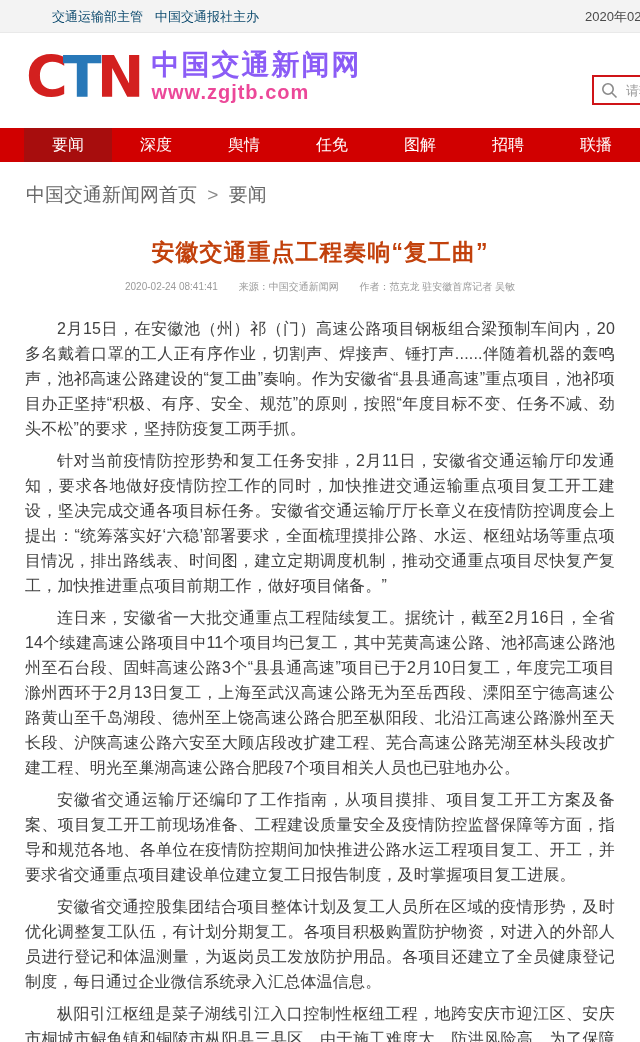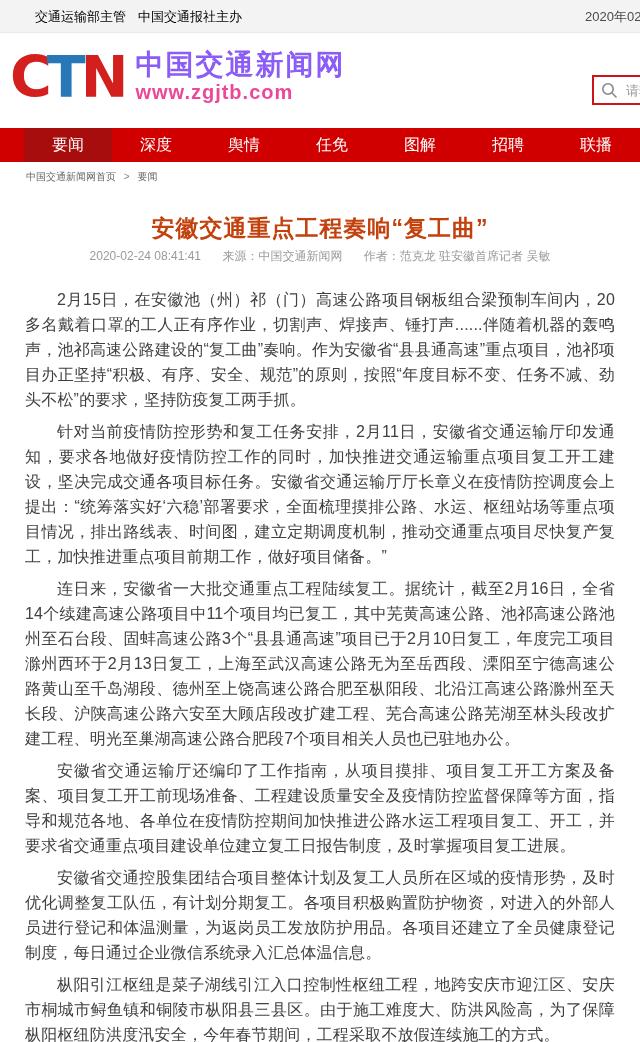--- a/index.html
+++ b/index.html
@@ -1,52 +1,52 @@
 <!DOCTYPE html>
 <html><head>
 <meta charset="utf-8">
 <style>
   html,body{margin:0;padding:0;}
   body{font-family:"Liberation Sans","DejaVu Sans",sans-serif;background:#fff;}
   .page{position:relative;width:640px;height:1042px;overflow:hidden;background:#fff;margin:0 auto;}
 
   
   .topbar{position:relative;height:32px;background:#f3f3f3;border-bottom:1px solid #e9e9e9;}
-  .topbar-links{position:absolute;left:35px;top:8px;font-size:13px;color:#000000;}
+  .topbar-links{position:absolute;left:52px;top:8px;font-size:13px;color:#0c4a6e;}
   .topbar-links span{margin-right:12px;cursor:pointer;}
   .topbar-date{position:absolute;left:585px;top:8px;font-size:13px;color:#4a4a4a;white-space:nowrap;}
 
   
   .header{position:relative;height:95px;background:#fff;}
-  .logo{position:absolute;left:10px;top:16px;display:flex;align-items:center;cursor:pointer;}
+  .logo{position:absolute;left:26px;top:16px;display:flex;align-items:center;cursor:pointer;}
   .ctn{font-weight:800;font-size:57px;line-height:56px;letter-spacing:-5px;font-family:"DejaVu Sans","Liberation Sans",sans-serif;}
   .ctn .red{color:#d3201f;}
   .ctn .blue{color:#2878b8;}
   .logo-text{margin-left:12px;}
   .site-name{font-size:28px;font-weight:700;color:#8b5cf6;letter-spacing:2px;line-height:30px;}
   .site-url{font-size:20px;font-weight:700;color:#ec4899;letter-spacing:1px;line-height:24px;}
   .search{position:absolute;left:592px;top:42px;width:150px;height:26px;border:2px solid #cf1418;background:#fff;display:flex;align-items:center;padding:0 7px;}
   .search svg{flex:0 0 auto;cursor:pointer;}
   .search input{border:0;outline:none;flex:1;min-width:0;margin-left:6px;font-size:13px;color:#777;background:transparent;font-family:inherit;}
   .search input::placeholder{color:#999;}
 
   
   .nav{height:34px;background:#d10000;display:flex;padding-left:24px;}
   .nav-item{width:94px;line-height:34px;text-align:center;color:#fff;font-size:16px;cursor:pointer;white-space:nowrap;}
   .nav-item.active{background:#a70d0d;}
 
   
-  .breadcrumb{padding:8px 0 0 26px;font-size:10px;color:#666;}
+  .breadcrumb{padding:20px 0 0 26px;font-size:19px;color:#666;}
   .breadcrumb .sep{margin:0 5px;color:#888;}
   .breadcrumb .bc-link{cursor:pointer;}
 
   
   .article{width:590px;margin:0 auto;}
   .article-title{margin:28px 0 0;text-align:center;font-size:23px;font-weight:600;color:#c2410c;letter-spacing:1px;line-height:32px;}
-  .article-meta{margin-top:4px;text-align:center;font-size:12px;color:#9a9a9a;}
+  .article-meta{margin-top:12px;text-align:center;font-size:10px;color:#9a9a9a;}
   .article-meta span{margin:0 9px;}
   .article-body{margin-top:22px;}
   .article-body p{margin:0 0 7px;font-size:16px;line-height:25px;color:#404040;text-indent:2em;text-align:justify;letter-spacing:0.2px;}
 </style>
 </head>
 <body>
 
 <div class="page">
 
   <div class="topbar">

